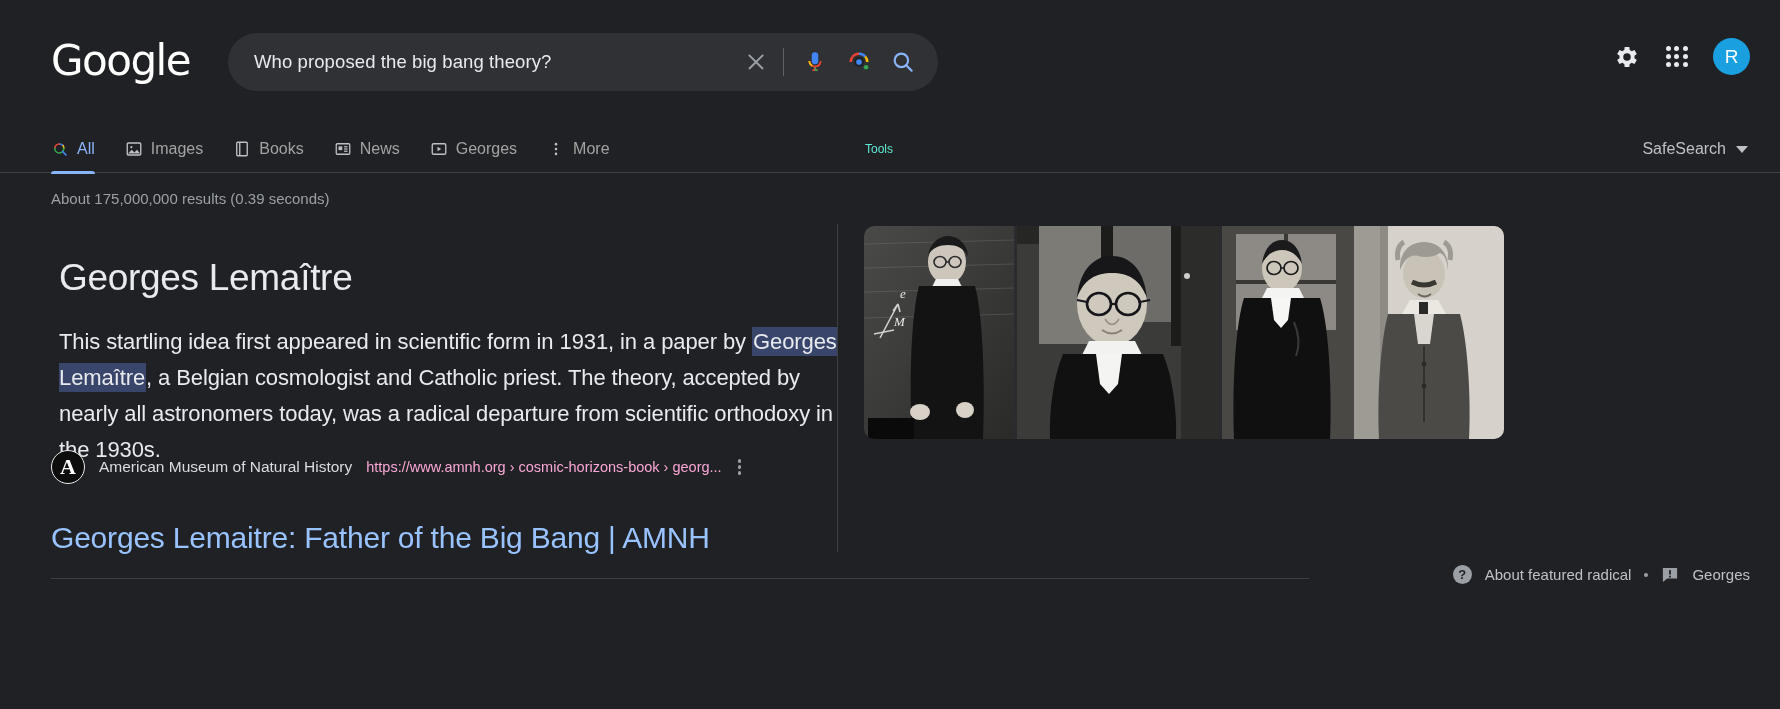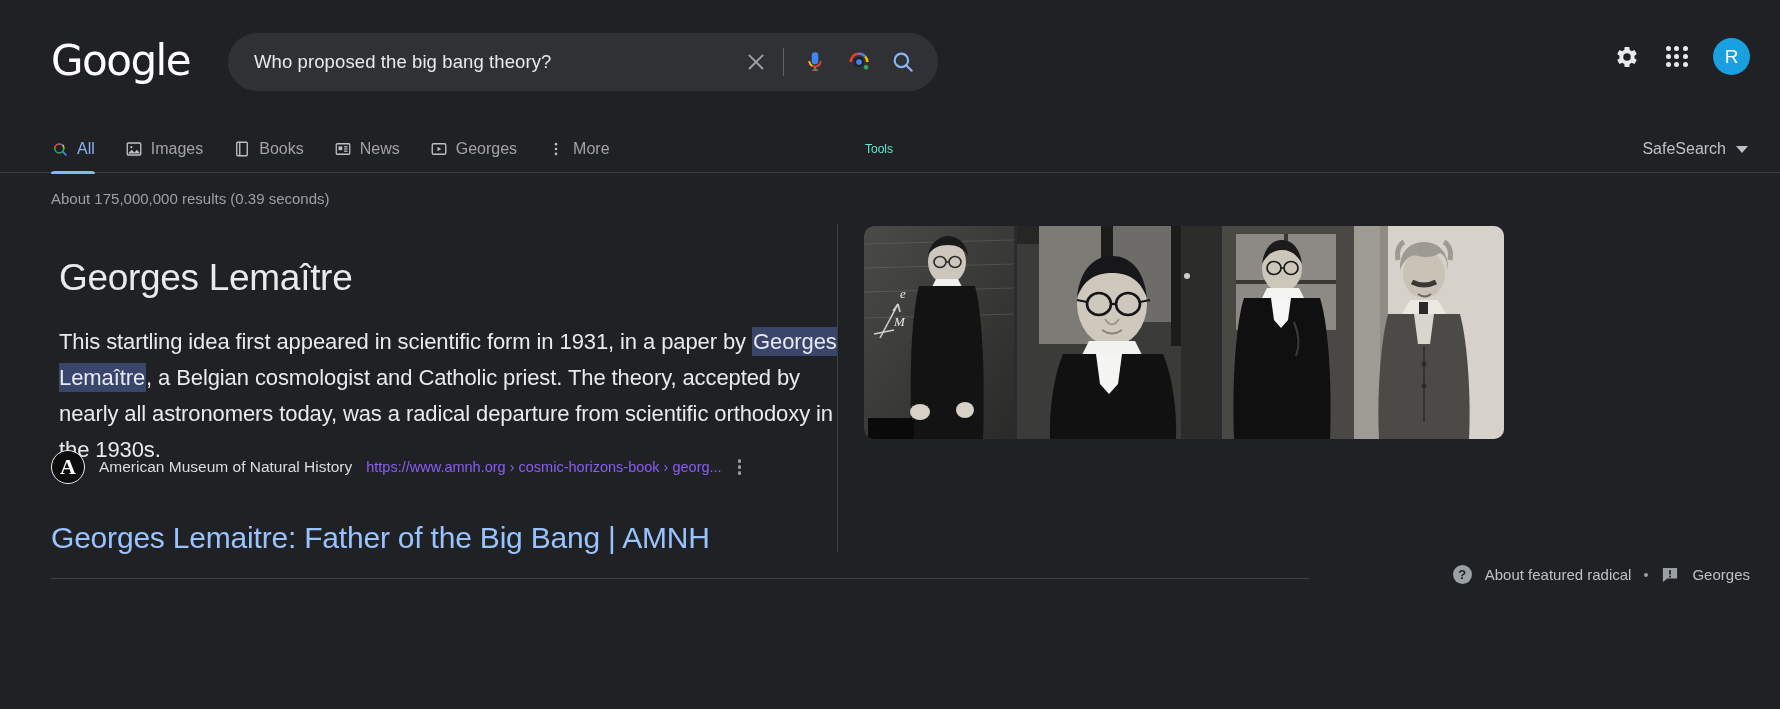--- a/index.html
+++ b/index.html
@@ -224,21 +224,21 @@
     color: #ffffff;
     display: flex; align-items: center; justify-content: center;
     font-family: "Liberation Serif", serif;
     font-size: 22px;
     font-weight: 700;
     flex-shrink: 0;
   }
   .src-lines { display: flex; flex-direction: row; gap: 14px; }
   .src-name { font-size: 15.5px; color: #dadce0; line-height: 1.3; }
   .src-url-row { display: flex; align-items: center; gap: 14px; }
-  .src-url { font-size: 14.5px; color: #8b5cf6; line-height: 1.3; }
+  .src-url { font-size: 14.5px; color: #f9a8d4; line-height: 1.3; }
   .kebab {
     display: flex; flex-direction: column; gap: 2.5px;
     cursor: pointer; padding: 2px;
   }
   .kebab span { width: 3.5px; height: 3.5px; border-radius: 50%; background: #9aa0a6; }
 
   .result-link {
     position: absolute;
     left: 51px; top: 297px;
     font-size: 30px;

